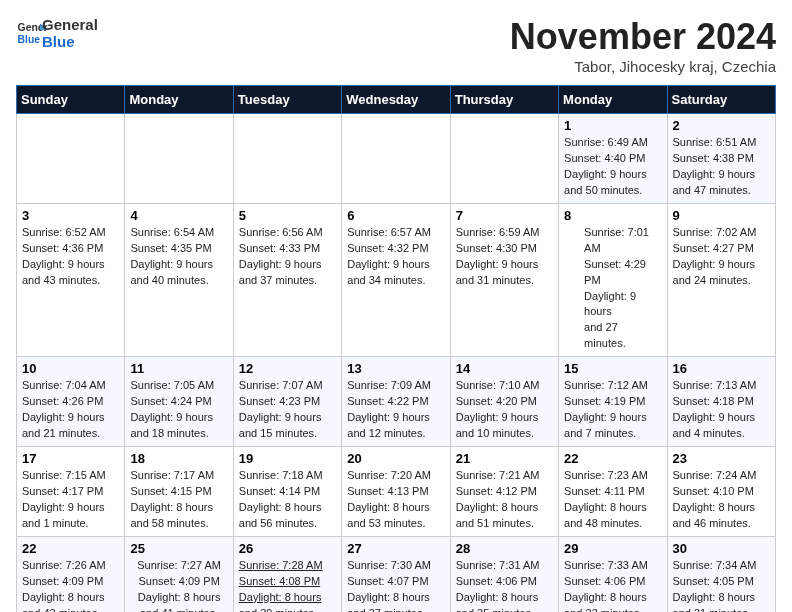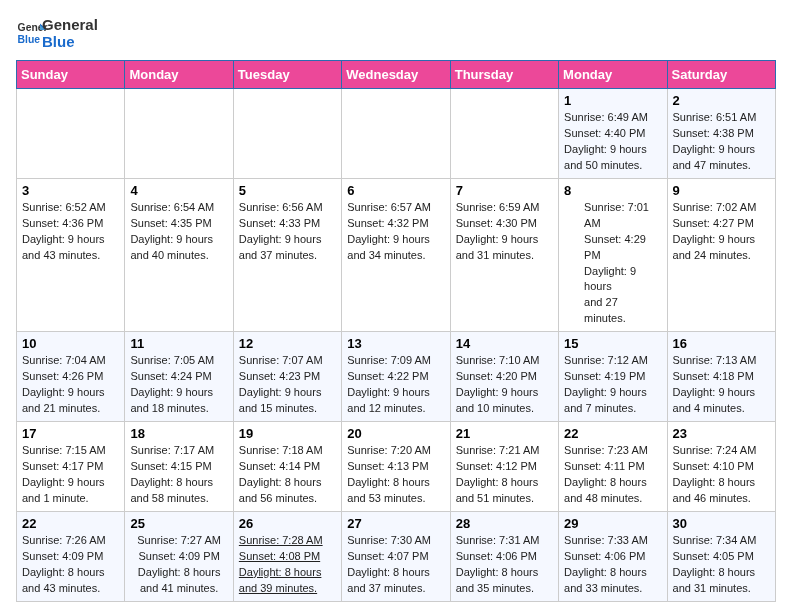--- a/index.html
+++ b/index.html
@@ -36,21 +36,21 @@
     .location {
       font-size: 15px;
       color: #444;
     }
     table {
       width: 100%;
       border-collapse: collapse;
       font-size: 11.5px;
     }
     thead tr th {
-      background: #ec4899;
+      background: #0f172a;
       color: #fff;
       padding: 6px 4px;
       text-align: left;
       font-size: 13px;
       font-weight: bold;
       border: 1px solid #2b6cb0;
     }
     tbody tr td {
       border: 1px solid #ccc;
       vertical-align: top;
@@ -88,20 +88,22 @@
       <text x="2" y="32" font-size="13" font-weight="bold" fill="#1a6bcc">Blue</text>
       <polygon points="30,8 38,16 30,16" fill="#1a6bcc"></polygon>
       <polygon points="30,10 36,16 30,16" fill="#4a9fd4"></polygon>
     </svg>
     <div style="display:flex;flex-direction:column;margin-left:-10px;">
       <span style="font-size:15px;font-weight:bold;color:#333;">General</span>
       <span style="font-size:15px;font-weight:bold;color:#1a6bcc;">Blue</span>
     </div>
   </div>
   <div class="title-area">
+    <div class="month-title">November 2024</div>
+    <div class="location">Tabor, Jihocesky kraj, Czechia</div>
   </div>
 </div>
 
 <table>
   <thead>
     <tr>
     <th>Sunday</th>
         <th>Monday</th>
         <th>Tuesday</th>
         <th>Wednesday</th>

